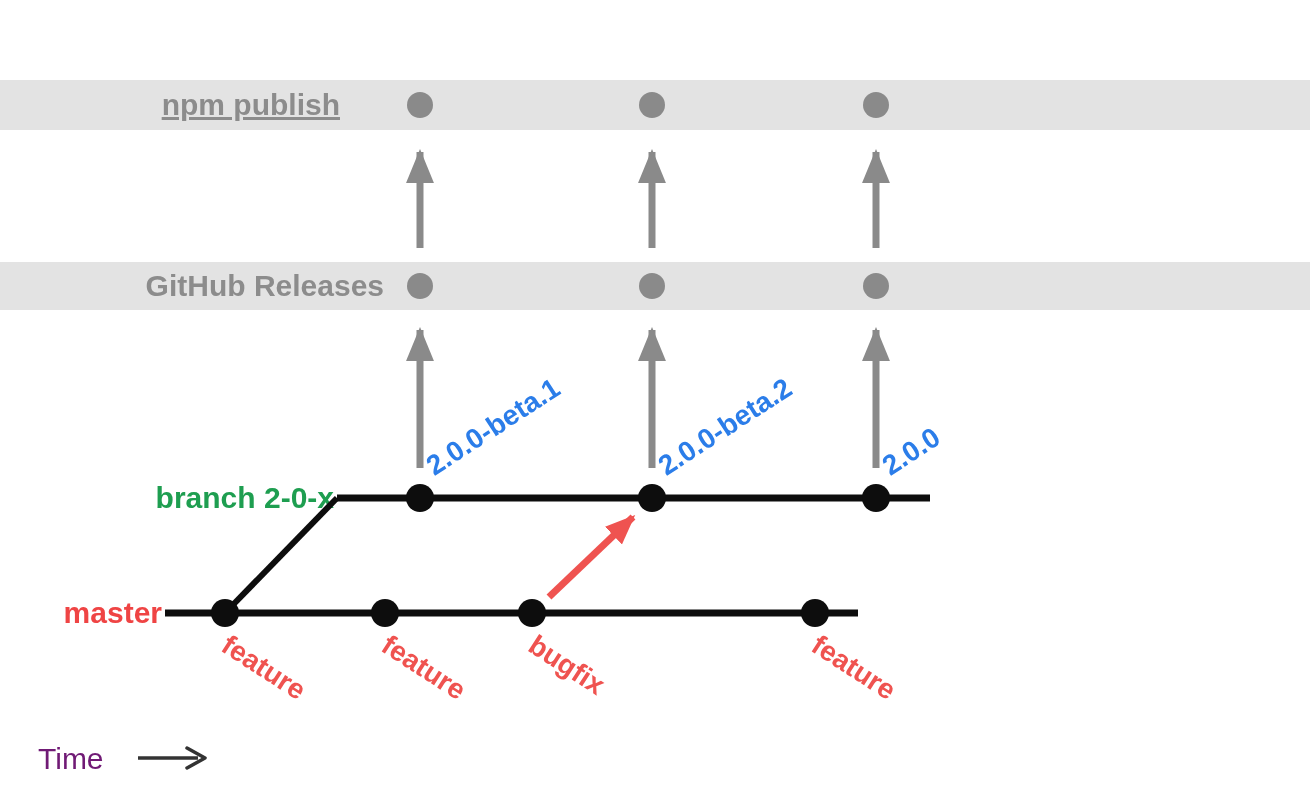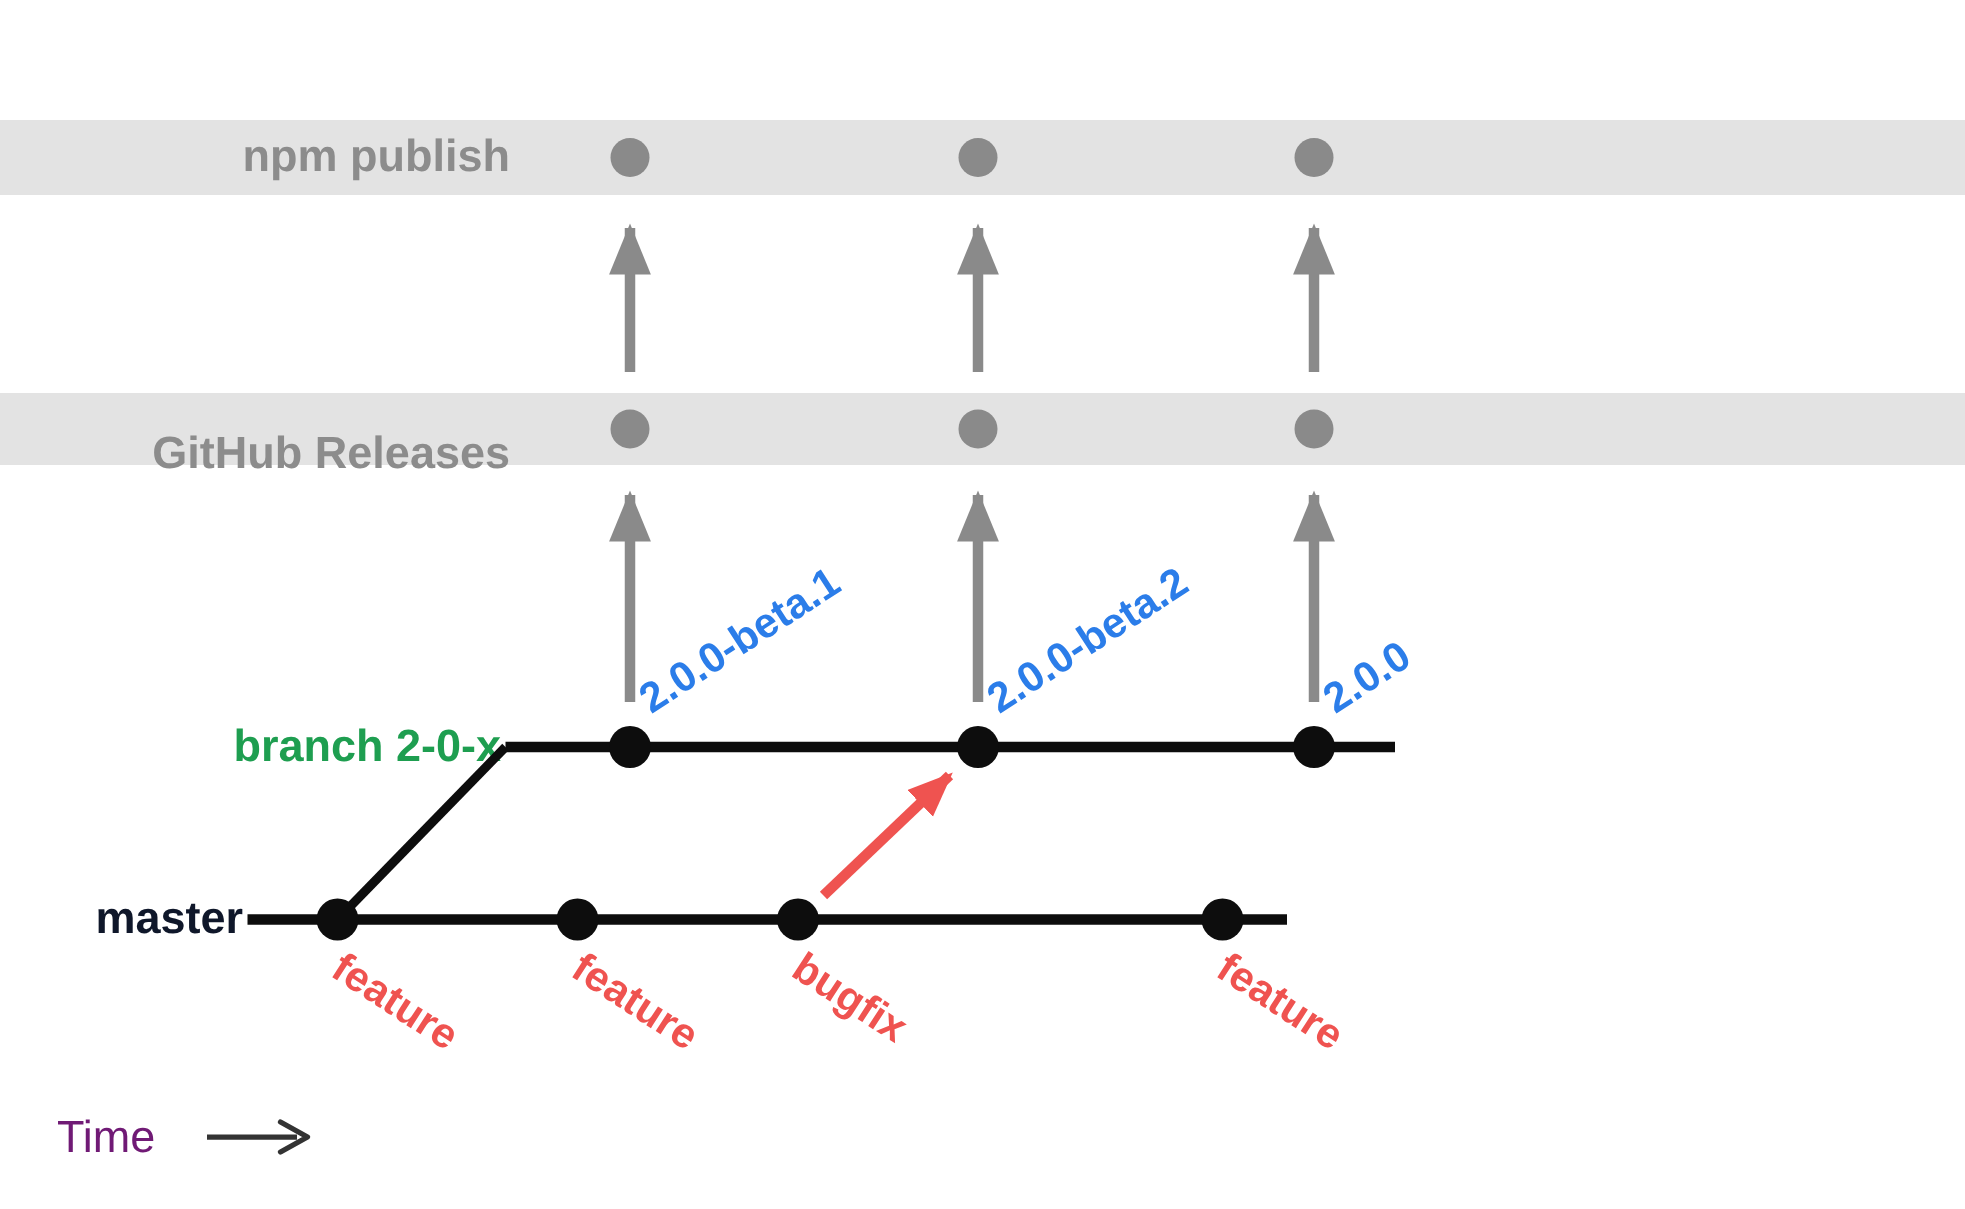--- a/index.html
+++ b/index.html
@@ -26,25 +26,25 @@
   }
   svg#diagram{position:absolute;left:0;top:0;}
 </style>
 </head>
 <body>
 
 <div id="canvas">
   <div class="band" id="band-npm" style="top: 80px; height: 50px; background: rgb(227, 227, 227);"></div>
   <div class="band" id="band-gh" style="top: 262px; height: 48px; background: rgb(227, 227, 227);"></div>
 
-  <div class="band-label" id="label-npm" style="top: 86px; color: rgb(140, 140, 140);">npm publish</div>
-  <div class="band-label" id="label-gh" style="top: 284px; color: rgb(140, 140, 140);">GitHub Releases</div>
+  <div class="band-label" id="label-npm" style="top: 86px; color: rgb(140, 140, 140); text-decoration: underline;">npm publish</div>
+  <div class="band-label" id="label-gh" style="top: 267px; color: rgb(140, 140, 140); padding-left: 44px;">GitHub Releases</div>
 
   <div class="row-label" id="label-branch" style="top: 478px; width: 309px; color: rgb(30, 158, 80);">branch 2-0-x</div>
-  <div class="row-label" id="label-master" style="top: 593px; width: 137px; color: #0f172a;">master</div>
+  <div class="row-label" id="label-master" style="top: 593px; width: 137px; color: #ef4444;">master</div>
 
   <svg id="diagram" width="1310" height="806">
       <defs>
         <marker id="grayHead" markerUnits="userSpaceOnUse" markerWidth="40" markerHeight="40" refX="31" refY="13.94" orient="auto">
           <path d="M0,0 L34,13.94 L0,27.88 Z" fill="#8a8a8a"></path>
         </marker>
         <marker id="redHead" markerUnits="userSpaceOnUse" markerWidth="36" markerHeight="36" refX="27" refY="12.299999999999999" orient="auto">
           <path d="M0,0 L30,12.299999999999999 L0,24.599999999999998 Z" fill="#ef5350"></path>
         </marker>
         <marker id="blackHead" markerUnits="userSpaceOnUse" markerWidth="24" markerHeight="24" refX="15" refY="7.38" orient="auto">

